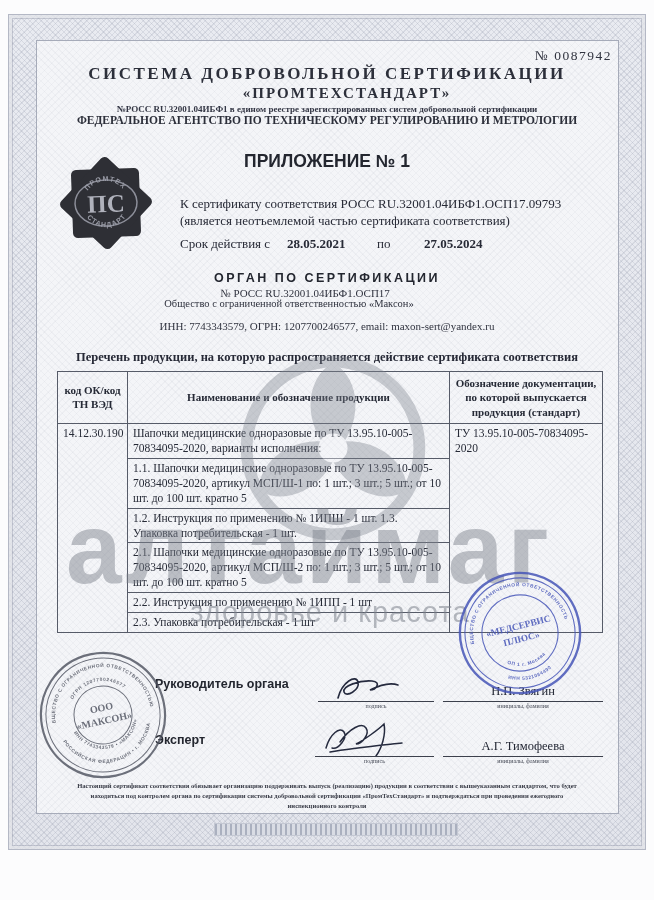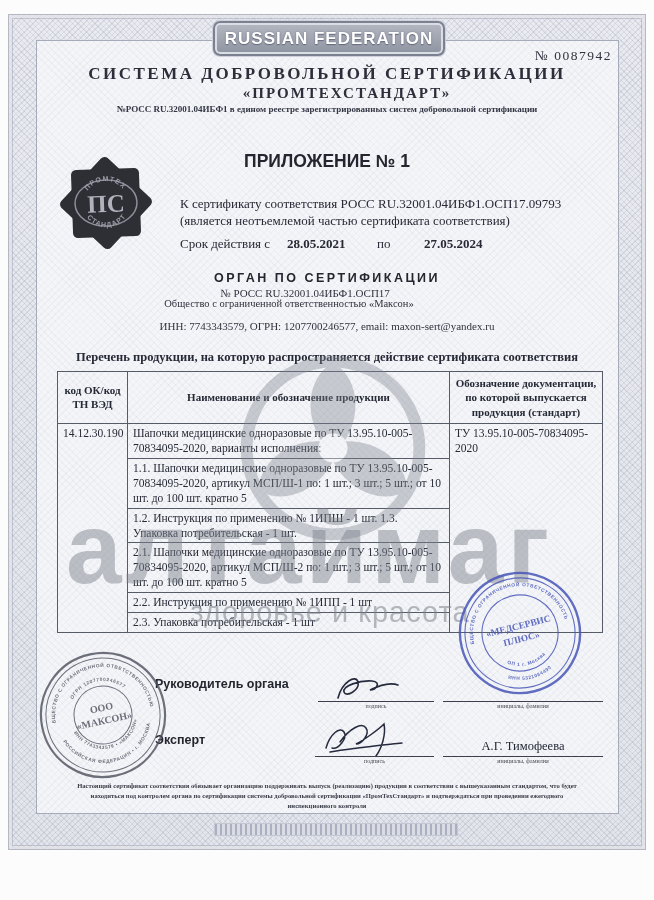--- a/index.html
+++ b/index.html
@@ -97,27 +97,25 @@
 </style>
 </head>
 <body>
 
 <div class="page">
 
   <div class="abs doc-bg"></div>
   <div class="abs doc-inner"></div>
   <div class="abs microtext-strip"></div>
 
-  <div class="abs badge">
-    <span>RUSSIAN FEDERATION</span>
-  </div>
   <div class="abs doc-number">№ 0087942</div>
   <div class="abs title1">СИСТЕМА ДОБРОВОЛЬНОЙ СЕРТИФИКАЦИИ</div>
   <div class="abs title2">«ПРОМТЕХСТАНДАРТ»</div>
   <div class="abs registry">№РОСС RU.32001.04ИБФ1 в едином реестре зарегистрированных систем добровольной сертификации</div>
+  <div class="abs agency">ФЕДЕРАЛЬНОЕ АГЕНТСТВО ПО ТЕХНИЧЕСКОМУ РЕГУЛИРОВАНИЮ И МЕТРОЛОГИИ</div>
 
   <div class="abs annex-title">ПРИЛОЖЕНИЕ № 1</div>
 
   <svg class="abs emblem" width="92" height="102" viewBox="0 0 92 102">
     <g fill="#2e2f35">
       <rect x="12" y="17" width="68" height="68" rx="5"></rect>
       <rect x="12" y="17" width="68" height="68" rx="5" transform="rotate(45 46 51)"></rect>
     </g>
     <ellipse cx="46" cy="51" rx="31" ry="23" fill="none" stroke="#8d8f9a" stroke-width="1.5"></ellipse>
     <defs>
@@ -204,20 +202,21 @@
   </svg>
   <svg class="abs sig-svg sig2" width="110" height="42" viewBox="0 0 110 42">
     <path d="M8 30 C12 16 22 8 26 14 C30 20 20 32 14 30 M22 24 C32 10 44 4 48 10 C52 16 44 26 38 26 C46 22 60 12 66 6 C68 16 64 30 58 38 M12 34 C34 30 66 27 84 25" fill="none" stroke="#252a3e" stroke-width="1.5" stroke-linecap="round"></path>
   </svg>
 
   <div class="abs sig-line line-sig1"></div>
   <div class="abs sig-line line-name1"></div>
   <div class="abs sig-line line-sig2"></div>
   <div class="abs sig-line line-name2"></div>
 
+  <div class="abs sig-name name1">Н.П. Звягин</div>
   <div class="abs sig-name name2">А.Г. Тимофеева</div>
 
   <div class="abs under-label ul-sig1">подпись</div>
   <div class="abs under-label ul-name1">инициалы, фамилия</div>
   <div class="abs under-label ul-sig2">подпись</div>
   <div class="abs under-label ul-name2">инициалы, фамилия</div>
 
   <svg class="abs stamp stamp-maxon" width="134" height="134" viewBox="0 0 134 134">
     <defs>
       <path id="mx-ot" d="M 19,67 A 48,48 0 1 1 115,67" fill="none"></path>

